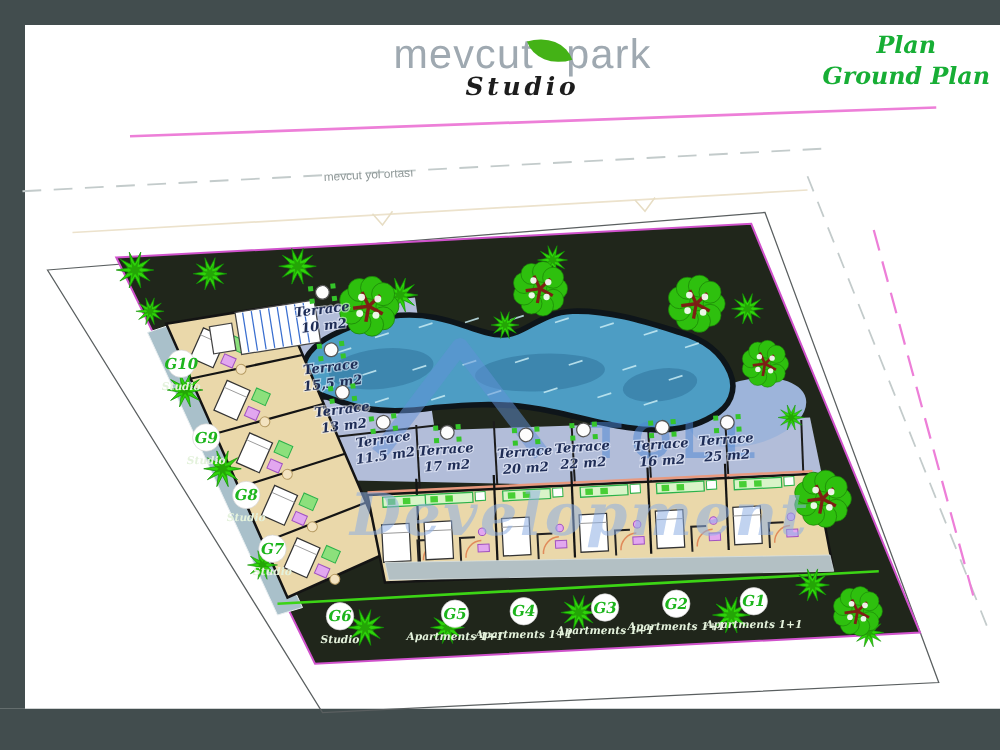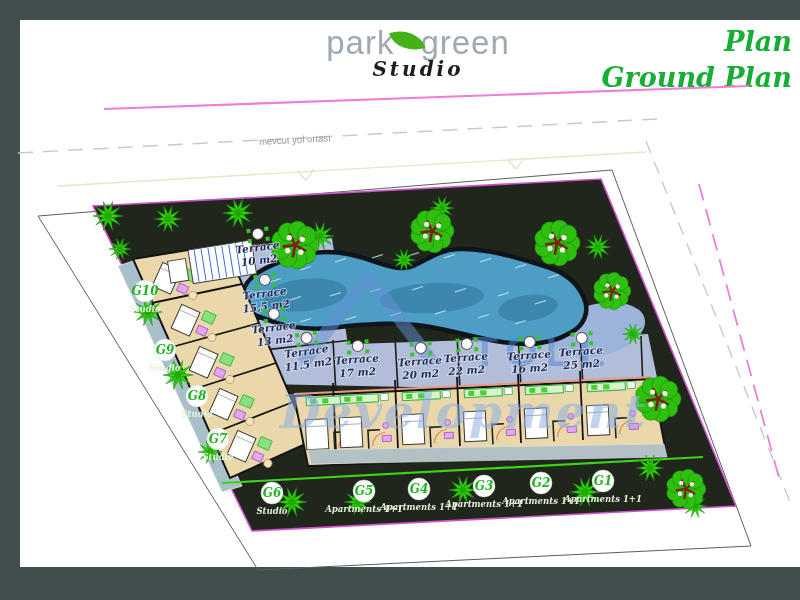--- a/index.html
+++ b/index.html
@@ -15,23 +15,23 @@
         display:flex;flex-direction:column;align-items:center;}
   .logo-row{display:flex;align-items:center;}
   .logo-word{font-family:"Liberation Sans",sans-serif;font-weight:300;font-size:33px;
              color:#9fa9b1;letter-spacing:1px;line-height:1;}
   .leaf{width:30px;height:25px;background:#44b216;border-radius:0 100% 0 100%;
         transform:rotate(-18deg);margin:0 -2px 4px -2px;}
   .logo-sub{font-family:"DejaVu Serif",serif;font-style:italic;font-weight:600;
             font-size:20px;color:#1d1d1d;letter-spacing:3px;margin-top:-2px;}
 
   
-  .plan-title{position:absolute;top:24px;right:8px;text-align:right;
+  .plan-title{position:absolute;top:24px;right:8px;text-align:center;
               font-family:"DejaVu Serif",serif;font-style:italic;font-weight:bold;
-              font-size:27px;color:#17ae35;line-height:1.32;}
+              font-size:19px;color:#17ae35;line-height:1.32;}
 
   svg{position:absolute;left:0;top:0;}
 
   .terr-name,.terr-area{font-family:"DejaVu Serif",serif;font-style:italic;font-weight:700;
       font-size:10.5px;fill:#1e2c55;text-anchor:middle;
       paint-order:stroke;stroke:rgba(240,244,255,0.55);stroke-width:2px;}
   .unit-id{font-family:"DejaVu Serif",serif;font-style:italic;font-weight:700;
       font-size:12px;fill:#1db51d;text-anchor:middle;}
   .unit-type{font-family:"DejaVu Serif",serif;font-style:italic;font-weight:600;
       font-size:8.5px;fill:#e4f2dc;text-anchor:middle;}
@@ -46,23 +46,23 @@
 <body>
 
 <div id="stage">
 
   <div id="frame-top" class="frame"></div>
   <div id="frame-left" class="frame"></div>
   <div id="frame-bottom" class="frame"></div>
 
   <div class="logo">
     <div class="logo-row">
+      <span class="logo-word">mevcut</span>
+      <span class="leaf"></span>
       <span class="logo-word">park</span>
-      <span class="leaf"></span>
-      <span class="logo-word">green</span>
     </div>
     <div class="logo-sub">Studio</div>
   </div>
 
   <div class="plan-title">
     <div>Plan</div>
     <div>Ground Plan</div>
   </div>
 
   <svg id="plan-svg" width="800" height="600" viewBox="0 0 800 600">

